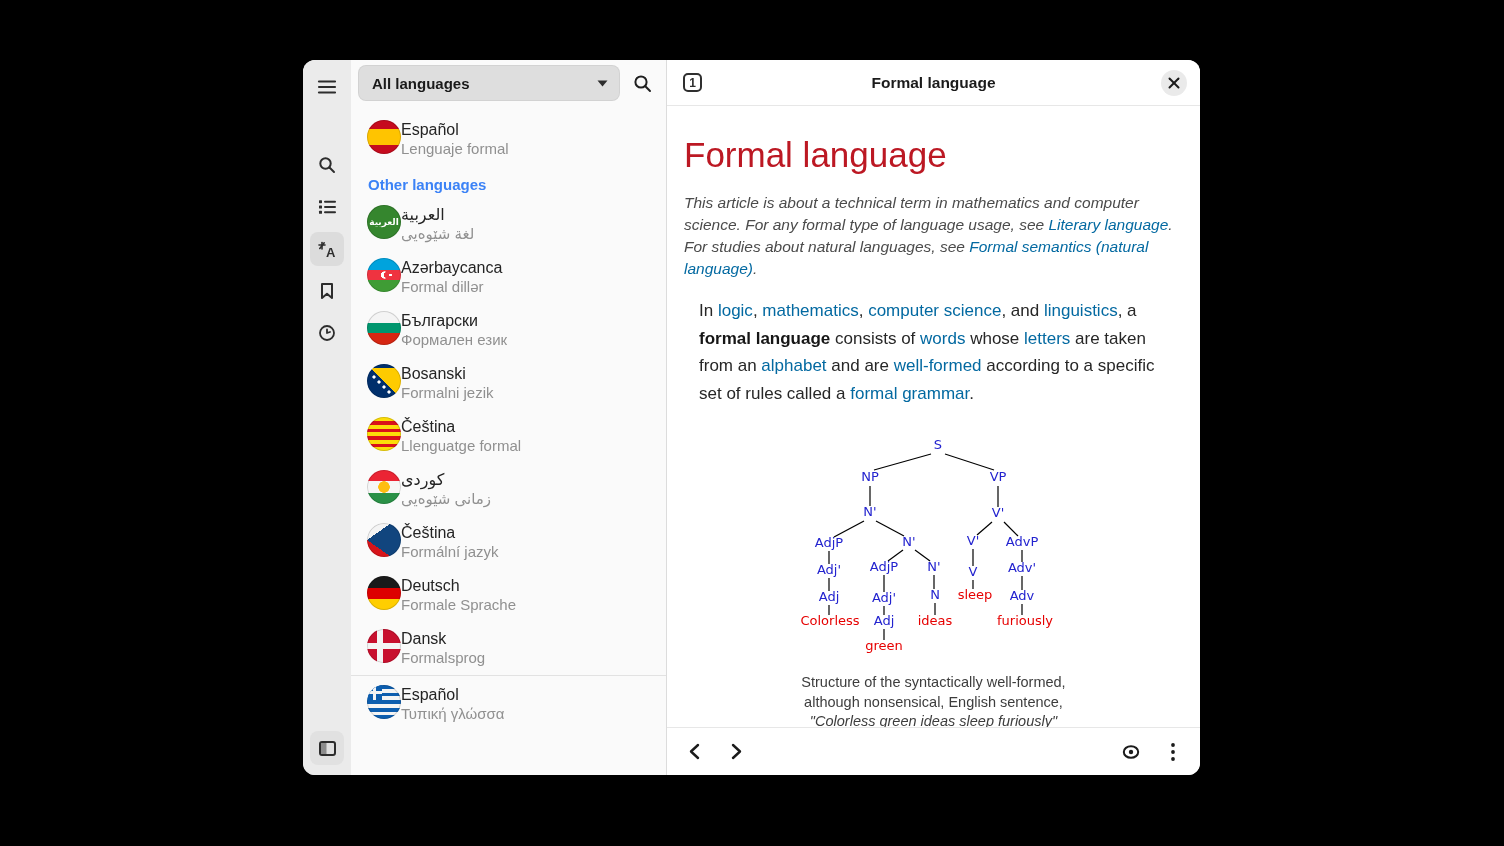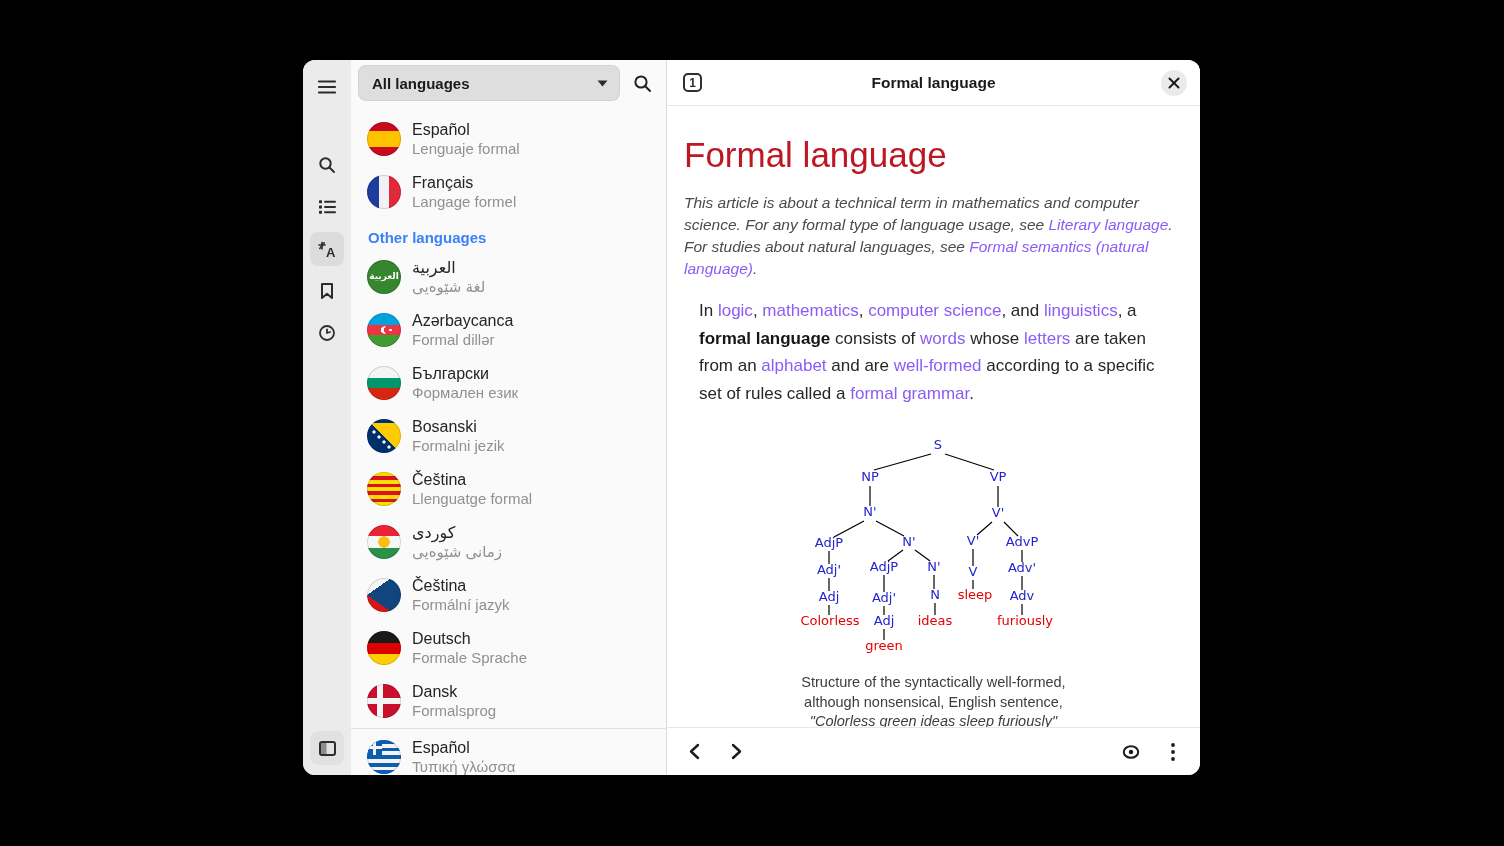--- a/index.html
+++ b/index.html
@@ -23,21 +23,21 @@
   .rail-btn.bottom{margin-top:auto;background:#e1e1e1;}
   
   .lang-panel{width:316px;flex:none;background:#fafafa;border-right:1px solid #dcdcdc;box-sizing:border-box;
               display:flex;flex-direction:column;overflow:hidden;}
   .lang-header{display:flex;align-items:center;gap:6px;padding:5px 8px 5px 7px;flex:none;}
   .dropdown{flex:1;height:36px;background:#dedede;border-radius:8px;display:flex;align-items:center;
             padding:0 12px 0 14px;box-sizing:border-box;box-shadow:inset 0 0 0 1px rgba(0,0,0,.05);}
   .dropdown-label{flex:1;font-size:15px;font-weight:bold;color:#1a1a1a;white-space:nowrap;}
   .icon-btn{width:32px;height:32px;display:flex;align-items:center;justify-content:center;flex:none;border-radius:7px;}
   .lang-list{flex:1;overflow:hidden;padding-top:6px;}
-  .lang-row{display:flex;align-items:center;gap:11px;padding:8px 16px;}
+  .lang-row{display:flex;padding:8px 16px;}
   .lang-text{min-width:0;}
   .lang-name{font-size:16px;color:#242424;line-height:20px;white-space:nowrap;}
   .lang-sub{font-size:15px;color:#909090;line-height:17px;white-space:nowrap;}
   .section-header{font-size:15px;font-weight:bold;color:#3b82f6;padding:10px 0 2px 17px;line-height:20px;}
   .row-divider{height:1px;background:#e2e2e2;margin:1px 0;}
   
   .flag{position:relative;width:34px;height:34px;border-radius:50%;overflow:hidden;flex:none;
         box-shadow:inset 0 0 0 1px rgba(0,0,0,.15);display:flex;align-items:center;justify-content:center;}
   .flag-label{color:#fff;font-size:9px;font-weight:bold;line-height:1;position:relative;z-index:2;}
   .f-es{background:linear-gradient(180deg,#c60b1e 0 26%,#ffc400 26% 74%,#c60b1e 74%);}
@@ -81,21 +81,21 @@
   .tab-badge{position:absolute;left:16px;width:19px;height:19px;border:2px solid #2f2f2f;border-radius:5px;
              display:flex;align-items:center;justify-content:center;font-size:12px;font-weight:bold;color:#2f2f2f;
              box-sizing:border-box;}
   .art-title{width:100%;text-align:center;font-size:15.5px;font-weight:bold;color:#1b1b1b;}
   .close-btn{position:absolute;right:13px;width:26px;height:26px;border-radius:50%;background:#eaeaea;
              display:flex;align-items:center;justify-content:center;}
   .art-body{flex:1;overflow:hidden;padding:0 17px;box-sizing:border-box;}
   .page-title{font-size:35px;font-weight:400;color:#bc1823;margin:30px 0 18px;line-height:38px;}
   .hatnote{font-style:italic;font-size:15.5px;line-height:22px;color:#4b4b4b;margin:0 0 17px;}
   .intro{font-size:17px;line-height:27.5px;color:#272727;margin:15px;}
-  .lnk{color:#8b5cf6;}
+  .lnk{color:#0369a1;}
   .bd{font-weight:bold;color:#161616;}
   .it{font-style:italic;}
   .figure{margin-top:23px;text-align:center;}
   .caption{margin:9px auto 0;max-width:310px;font-size:14.5px;line-height:19.5px;color:#3d3d3d;}
   .art-footer{height:48px;flex:none;border-top:1px solid #e7e7e7;display:flex;align-items:center;
               padding:0 11px;box-sizing:border-box;gap:10px;}
   .spacer{flex:1;}
 </style>
 </head>
 <body>
@@ -178,27 +178,20 @@
         </svg>
       </div>
     </div>
     <div class="lang-list">
       <div id="primary-langs">
           <div class="lang-row">
             <div class="flag f-es"></div>
             <div class="lang-text">
               <div class="lang-name">Español</div>
               <div class="lang-sub">Lenguaje formal</div>
-            </div>
-          </div>
-          <div class="lang-row">
-            <div class="flag f-fr"></div>
-            <div class="lang-text">
-              <div class="lang-name">Français</div>
-              <div class="lang-sub">Langage formel</div>
             </div>
           </div>
         </div>
       <div class="section-header">Other languages</div>
       <div id="other-langs">
           <div class="lang-row">
             <div class="flag f-ar">
               <span class="flag-label">العربية</span>
             </div>
             <div class="lang-text">

